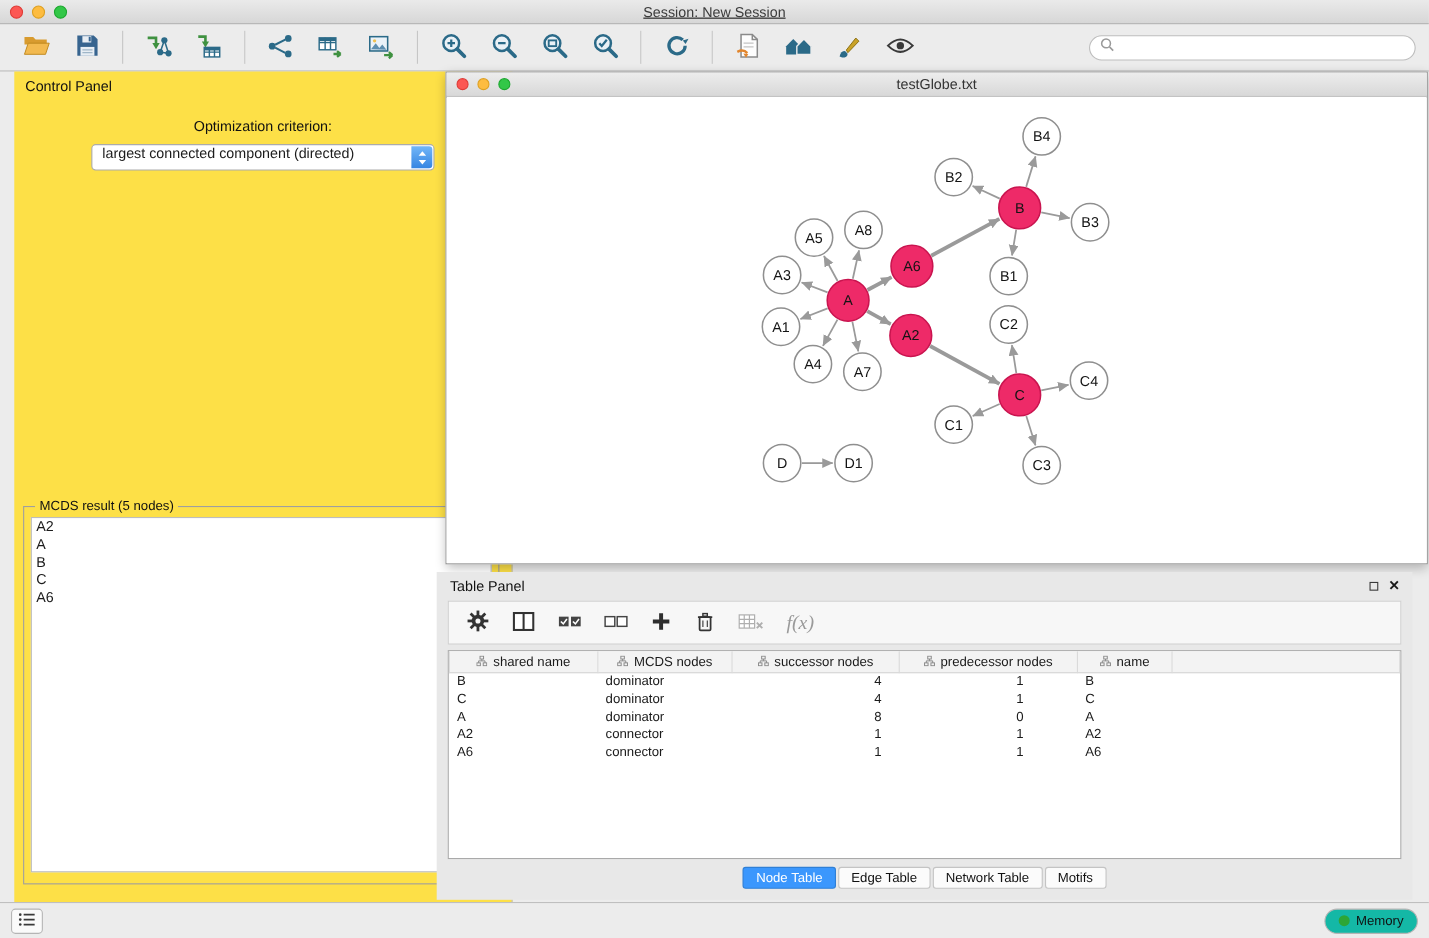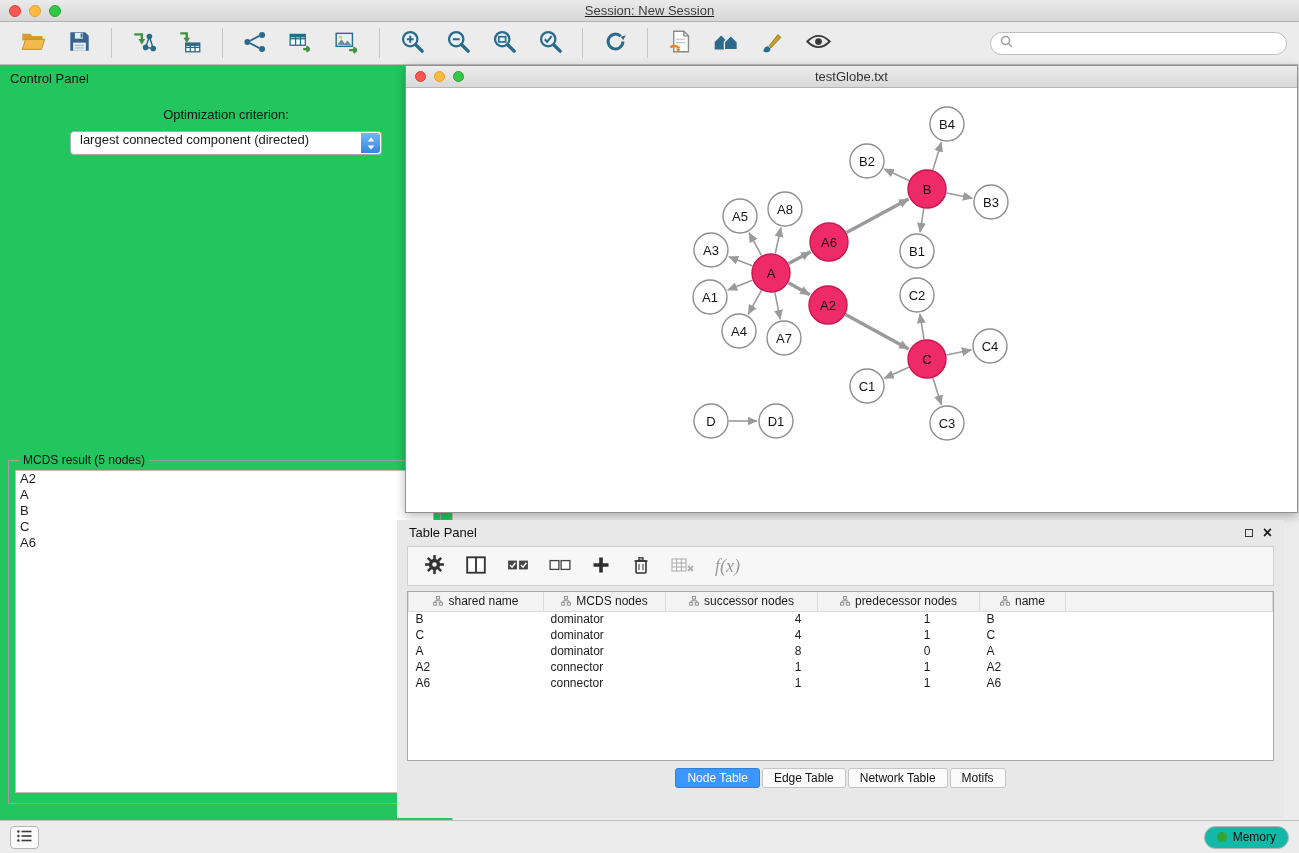--- a/index.html
+++ b/index.html
@@ -21,21 +21,21 @@
   .toolbar { height:43px; background:#ECECEC; border-bottom:1px solid #BBBBBB; display:flex; align-items:center; padding:0 12px; gap:4px; }
   .tbtn { background:none; border:none; width:42px; height:38px; display:flex; align-items:center; justify-content:center; cursor:pointer; }
   .tsep { width:1px; height:30px; background:#C6C6C6; margin:0 7px; }
   .searchbox { margin-left:auto; width:297px; height:23px; background:#fff; border:1px solid #BDBDBD; border-radius:12px; display:flex; align-items:center; padding:0 9px; gap:5px; }
   .searchbox input { border:none; outline:none; flex:1; font-size:12px; background:transparent; font-family:"Liberation Sans",sans-serif; }
 
   
   .main { position:absolute; top:65px; left:0; right:0; bottom:33px; }
 
   
-  .control-panel { position:absolute; left:0; top:0; width:453px; height:100%; background:#22c55e; border-right:1px solid #C2C2C2; }
+  .control-panel { position:absolute; left:13px; top:0; width:453px; height:100%; background:#fde047; border-right:1px solid #C2C2C2; }
   .panel-header { height:26px; display:flex; align-items:center; padding:0 10px; font-size:13px; color:#111; }
   .panel-controls { margin-left:auto; display:flex; align-items:center; gap:10px; }
   .float-box { width:8px; height:8px; border:1.5px solid #3a3a3a; display:inline-block; cursor:pointer; }
   .close-x { font-size:16px; font-weight:bold; color:#1a1a1a; line-height:1; cursor:pointer; }
   .cp-tabs { display:flex; justify-content:center; margin:4px 0 10px; }
   .cp-tab { font-size:13px; padding:3px 13px; background:#FCFCFC; border:1px solid #BDBDBD; border-left:none; color:#222; cursor:pointer; }
   .cp-tab:first-child { border-left:1px solid #BDBDBD; border-radius:4px 0 0 4px; }
   .cp-tab.active { background:#3B97FD; color:#fff; border-color:#2F7FD6; border-radius:4px; }
   .cp-content { text-align:center; }
   .opt-label { font-size:13px; margin:16px 0 9px; color:#111; }
@@ -55,21 +55,21 @@
   .net-titlebar .title { margin:0 auto; font-size:13px; color:#333; }
   .net-canvas { position:absolute; top:23px; left:0; right:0; bottom:0; background:#fff; overflow:hidden; }
   #graph-svg text { font-family:"Liberation Sans",sans-serif; font-size:13px; fill:#141414; }
 
   
   .table-panel { position:absolute; left:397px; top:455px; width:887px; height:298px; background:#E8E8E8; }
   .tp-header { height:25px; display:flex; align-items:center; padding:0 12px; font-size:13px; color:#111; }
   .tp-toolbar { margin:1px 10px 0; height:40px; background:#F7F7F7; border:1px solid #CFCFCF; display:flex; align-items:center; gap:20px; padding:0 16px; }
   .ticon { background:none; border:none; display:flex; align-items:center; justify-content:center; cursor:pointer; height:32px; }
   .fx { font-family:"Liberation Serif",serif; font-style:italic; color:#9a9a9a; font-size:18px; }
-  .tp-tablewrap { margin:5px 10px 0; background:#fff; border:1px solid #A9A9A9; height:170px; overflow:hidden; }
+  .tp-tablewrap { margin:5px 10px 0; background:#fff; border:1px solid #A9A9A9; height:190px; overflow:hidden; }
   .tp-tablewrap table { width:100%; border-collapse:collapse; table-layout:fixed; }
   .tp-tablewrap th { background:#F3F3F3; border:1px solid #DADADA; border-top:none; font-weight:normal; font-size:12px; height:19px; padding:0 2px; }
   .hdr { display:flex; align-items:center; justify-content:center; gap:5px; }
   .tp-tablewrap td { font-size:12px; height:16px; padding:0 7px; white-space:nowrap; overflow:hidden; }
   .tp-tablewrap td.c2 { text-align:right; padding-right:16px; }
   .tp-tablewrap td.c3 { text-align:right; padding-right:49px; }
   .tp-tabs { display:flex; justify-content:center; margin-top:7px; }
   .tp-tab { font-size:12px; padding:2px 11px; background:#FBFBFB; border:1px solid #C4C4C4; border-radius:3px; margin:0 1px; cursor:pointer; color:#111; }
   .tp-tab.active { background:#3B97FD; color:#fff; border-color:#2F7FD6; }
 

